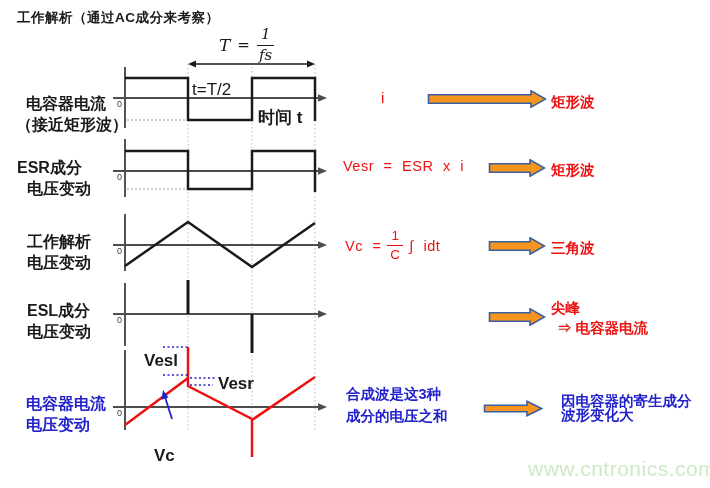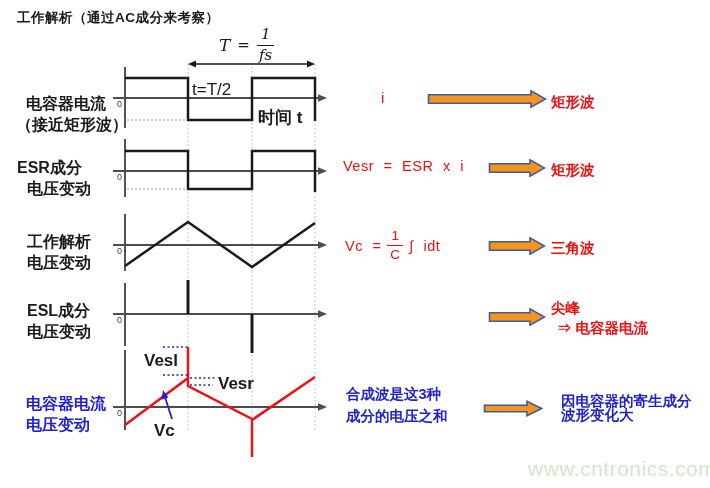--- a/index.html
+++ b/index.html
@@ -98,21 +98,21 @@
   <div class="abs zero" style="left:110px;top:99px">0</div>
   <div class="abs zero" style="left:110px;top:172px">0</div>
   <div class="abs zero" style="left:110px;top:246px">0</div>
   <div class="abs zero" style="left:110px;top:315px">0</div>
   <div class="abs zero" style="left:110px;top:408px">0</div>
 
   <div class="abs anno" style="left:192px;top:80px">t=T/2</div>
   <div class="abs anno bold" style="left:258px;top:106px">时间 t</div>
   <div class="abs anno bold" style="left:144px;top:351px">Vesl</div>
   <div class="abs anno bold" style="left:218px;top:374px">Vesr</div>
-  <div class="abs anno bold" style="left:154px;top:421px">Vc</div>
+  <div class="abs anno bold" style="left:154px;top:446px">Vc</div>
 
   <div class="abs formula" style="left:381px;top:89px;font-size:15px">i</div>
   <svg class="abs arrow-svg" style="left:427px;top:90px" width="120" height="18" viewBox="0 0 120 18">
     <path d="M1.5,4.7 L104,4.7 L104,0.8 L118.5,9 L104,17.2 L104,13.3 L1.5,13.3 Z" style="fill:var(--orange);stroke:var(--arrow-border);stroke-width:1.6"></path>
   </svg>
   <div class="abs result" style="left:551px;top:93px">矩形波</div>
 
   <div class="abs formula" style="left:343px;top:158px">Vesr = ESR x i</div>
   <svg class="abs arrow-svg" style="left:488px;top:159px" width="58" height="18" viewBox="0 0 58 18">
     <path d="M1.5,4.7 L42,4.7 L42,0.8 L56.5,9 L42,17.2 L42,13.3 L1.5,13.3 Z" style="fill:var(--orange);stroke:var(--arrow-border);stroke-width:1.6"></path>

